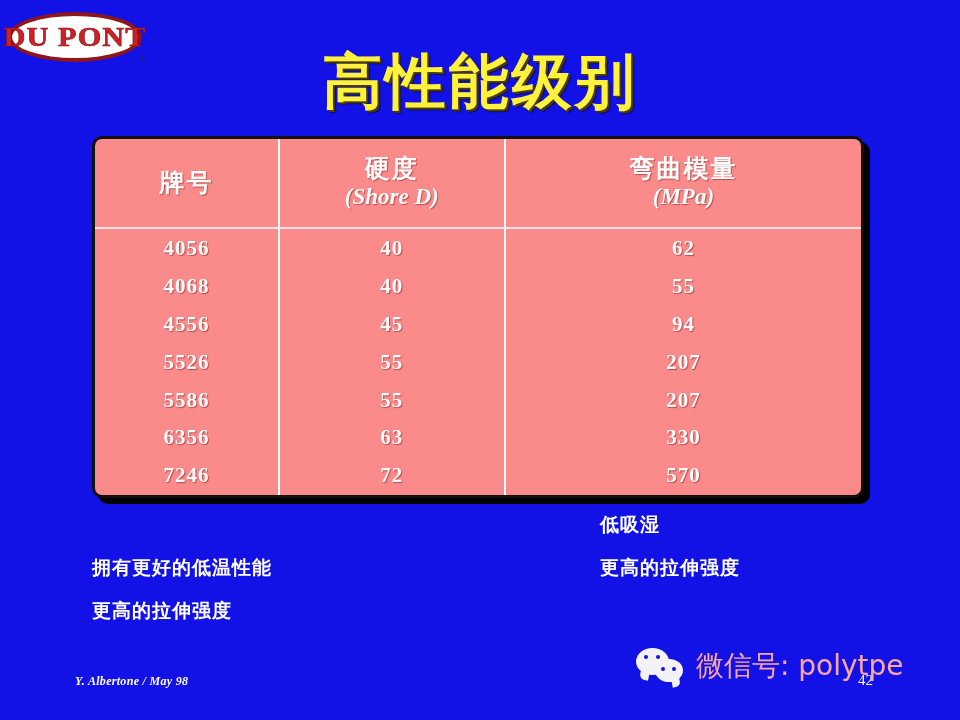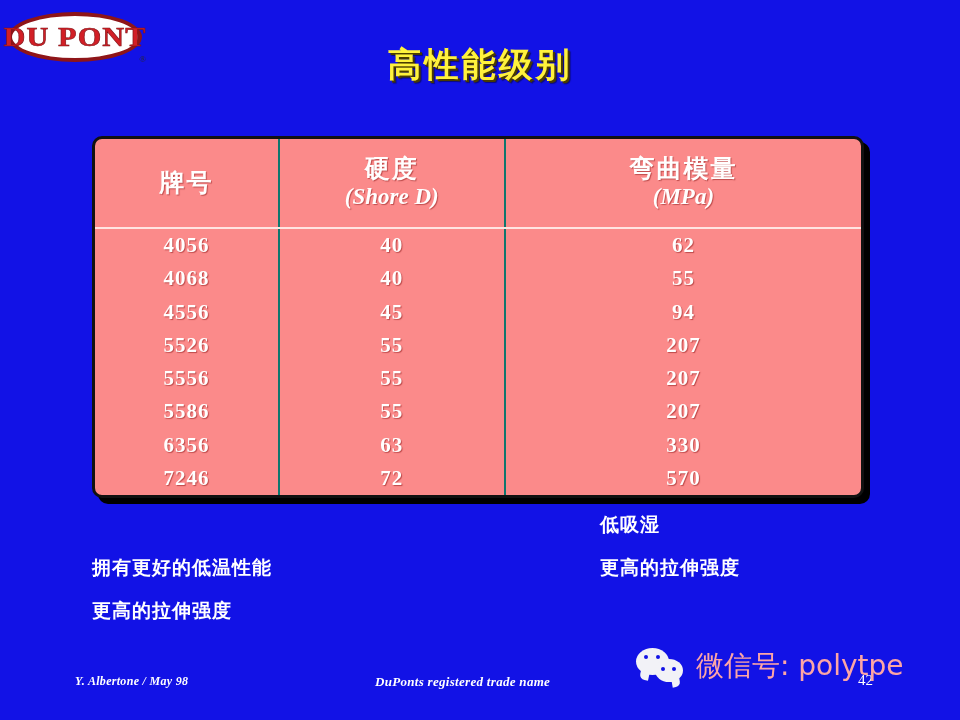--- a/index.html
+++ b/index.html
@@ -37,21 +37,21 @@
   .logo-reg{
     position:absolute;right:-4px;bottom:-2px;
     font-size:9px;color:#2a2a2a;font-family:"Liberation Serif",serif;
   }
 
   
   .title{
     position:absolute;left:0;right:0;top:42px;
     text-align:center;
     color:#FFF23C;
-    font-size:34px;
+    font-size:60px;
     font-weight:bold;
     letter-spacing:3px;
     text-shadow:2px 2px 0 #4a3c00, 3px 3px 1px rgba(0,0,0,.45);
     font-family:"DejaVu Sans","Liberation Sans",sans-serif;
   }
 
   
   .table-shadow{
     position:absolute;left:98px;top:142px;width:772px;height:362px;
     background:#000000;
@@ -77,21 +77,21 @@
     vertical-align:middle;
     border:0;
     padding:0;
   }
   table.grades th{
     height:88px;
     border-bottom:2px solid #FFE4E1;
     font-weight:bold;
   }
   table.grades th + th, table.grades td + td{
-    border-left:2px solid #0f766e;
+    border-left:2px solid #ffffff;
   }
   .th-cn{
     display:block;
     font-size:25px;
     font-family:"DejaVu Sans","Liberation Sans",sans-serif;
     letter-spacing:2px;
     text-shadow:1px 1px 1px rgba(120,0,0,.45);
     line-height:1.15;
   }
   .th-en{
@@ -238,25 +238,20 @@
           <td>4556</td>
           <td>45</td>
           <td>94</td>
         </tr>
         <tr>
           <td>5526</td>
           <td>55</td>
           <td>207</td>
         </tr>
         <tr>
-          <td>5556</td>
-          <td>55</td>
-          <td>207</td>
-        </tr>
-        <tr>
           <td>5586</td>
           <td>55</td>
           <td>207</td>
         </tr>
         <tr>
           <td>6356</td>
           <td>63</td>
           <td>330</td>
         </tr>
         <tr>
@@ -272,21 +267,20 @@
     <div class="note-line">拥有更好的低温性能</div>
     <div class="note-line">更高的拉伸强度</div>
   </div>
 
   <div class="notes-right">
     <div class="note-line">低吸湿</div>
     <div class="note-line">更高的拉伸强度</div>
   </div>
 
   <div class="footer-author">Y. Albertone / May 98</div>
-  <div class="footer-trade">DuPonts registered trade name</div>
   <div class="page-num">42</div>
 
   <div class="wechat">
     <div class="wechat-icon">
       <div class="bubble bubble-big"></div>
       <div class="bubble bubble-small"></div>
       <div class="eye e1"></div>
       <div class="eye e2"></div>
       <div class="eye e3"></div>
       <div class="eye e4"></div>

